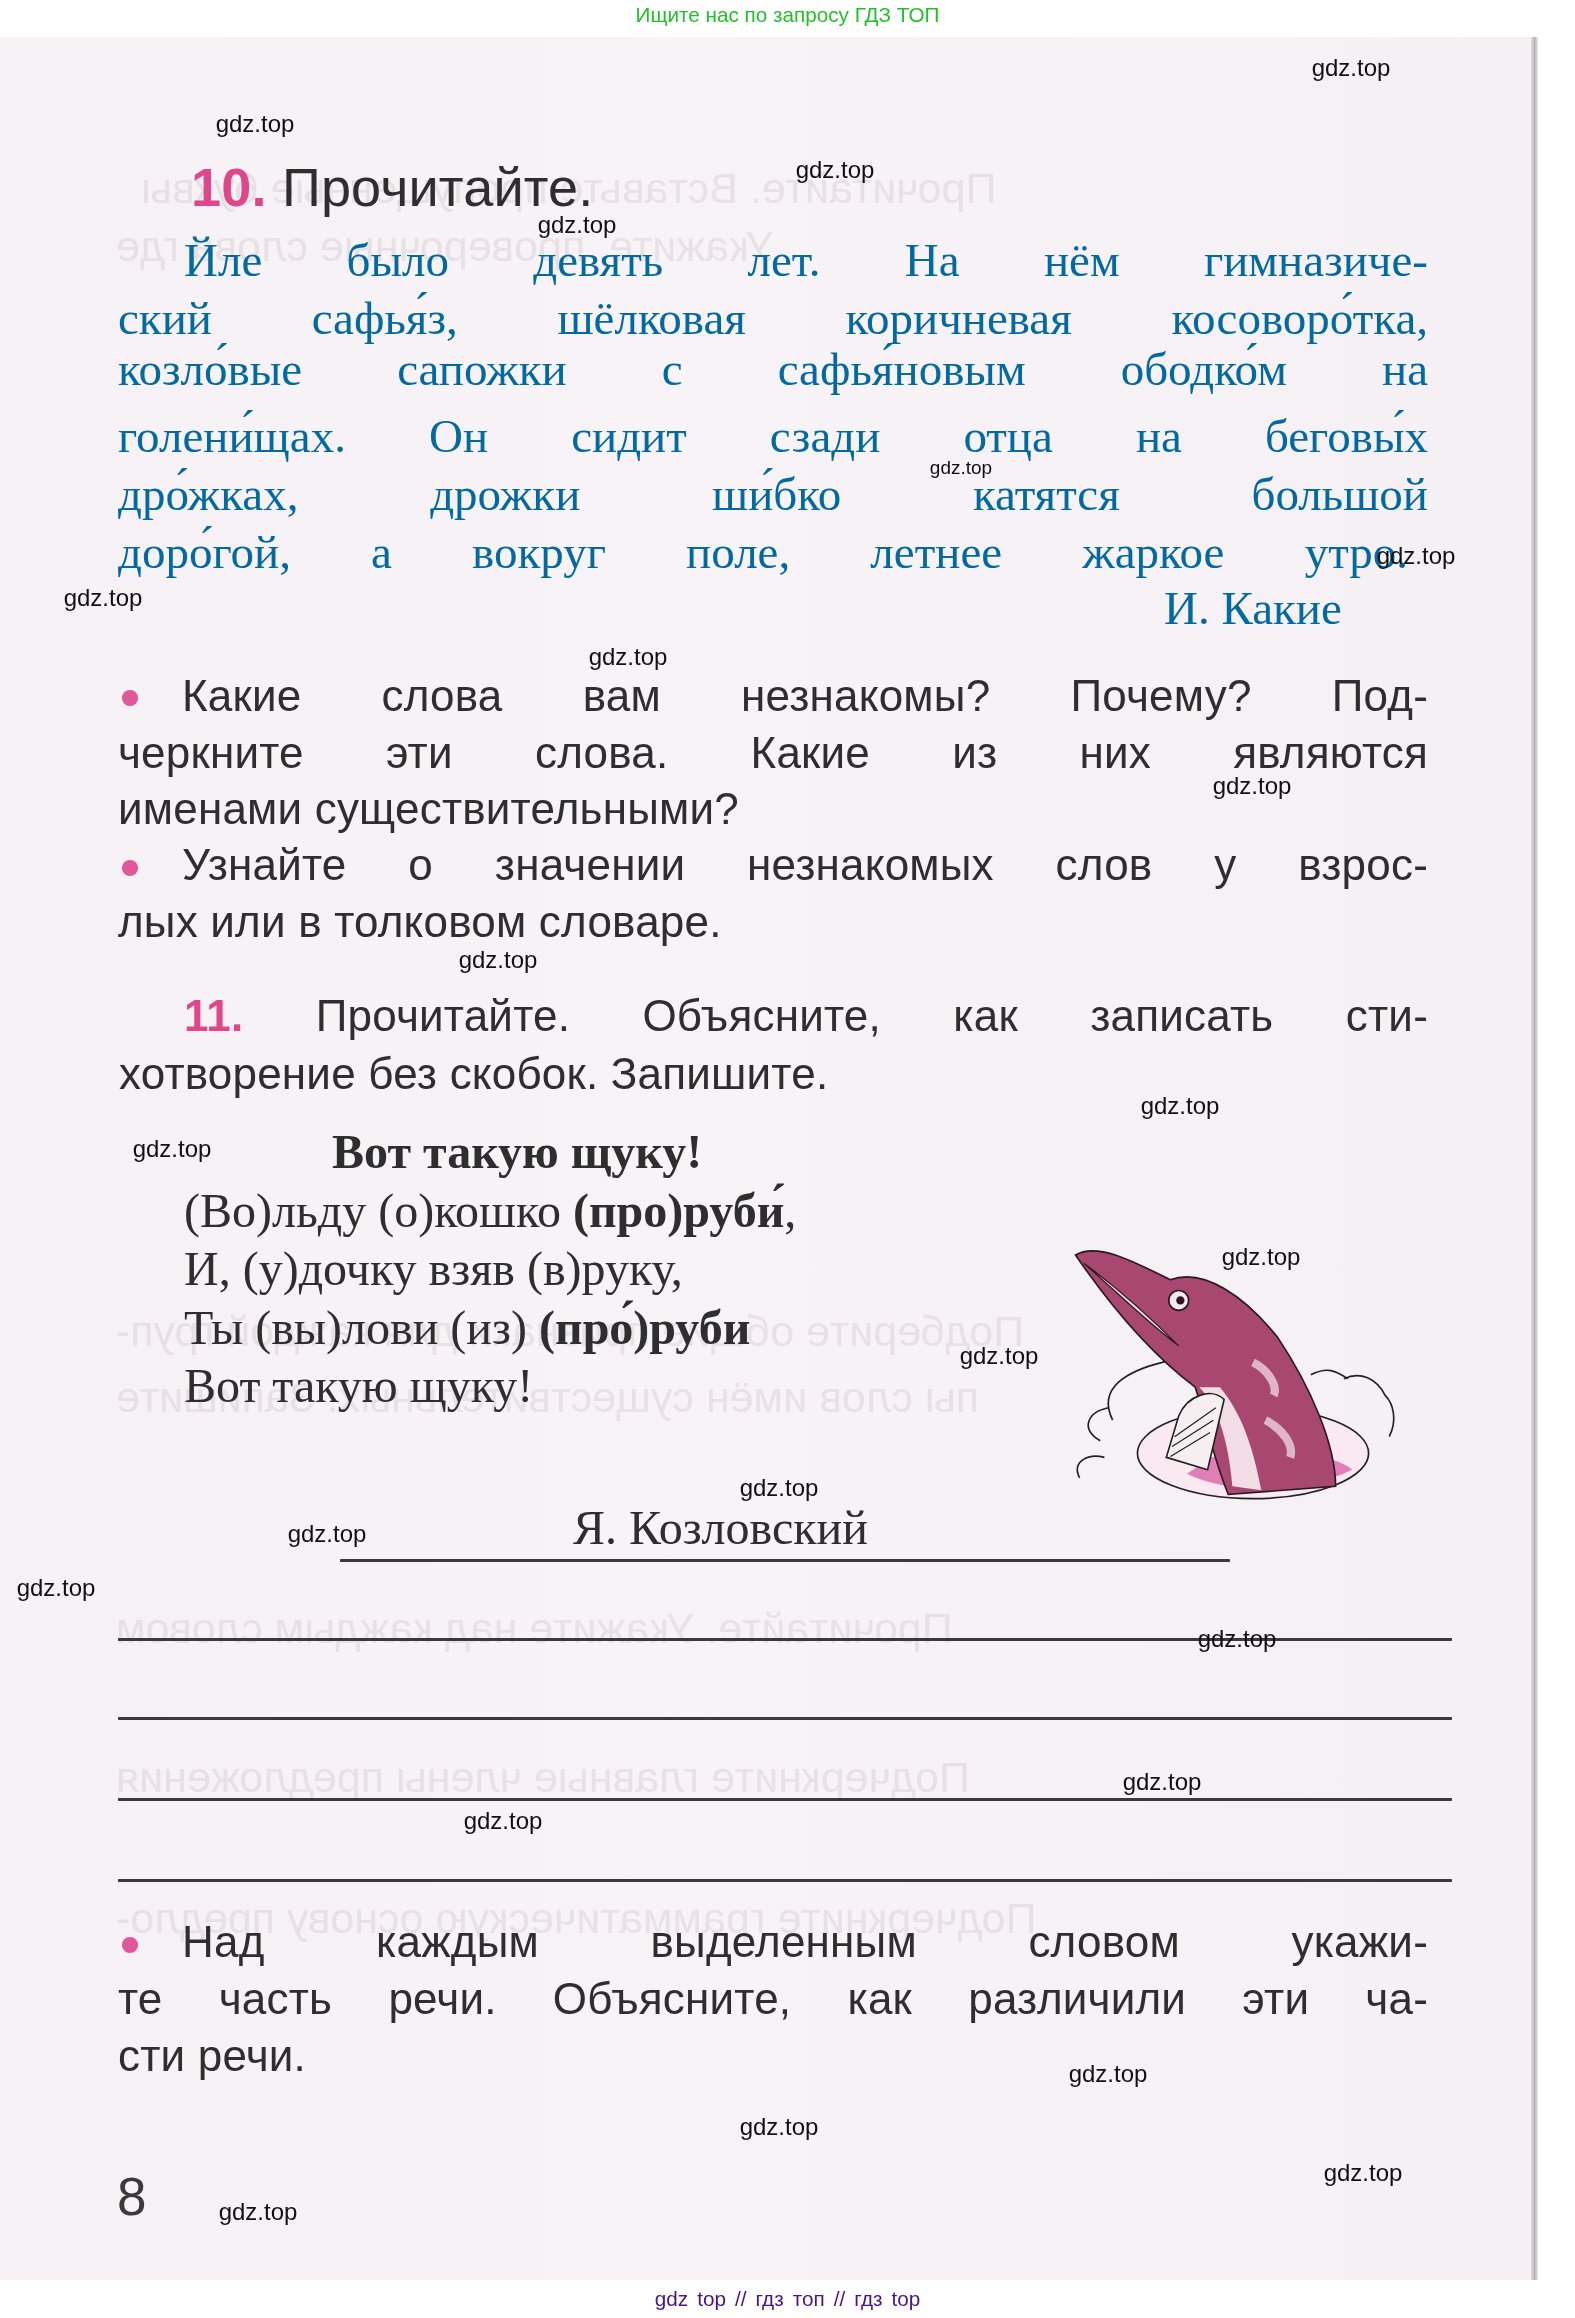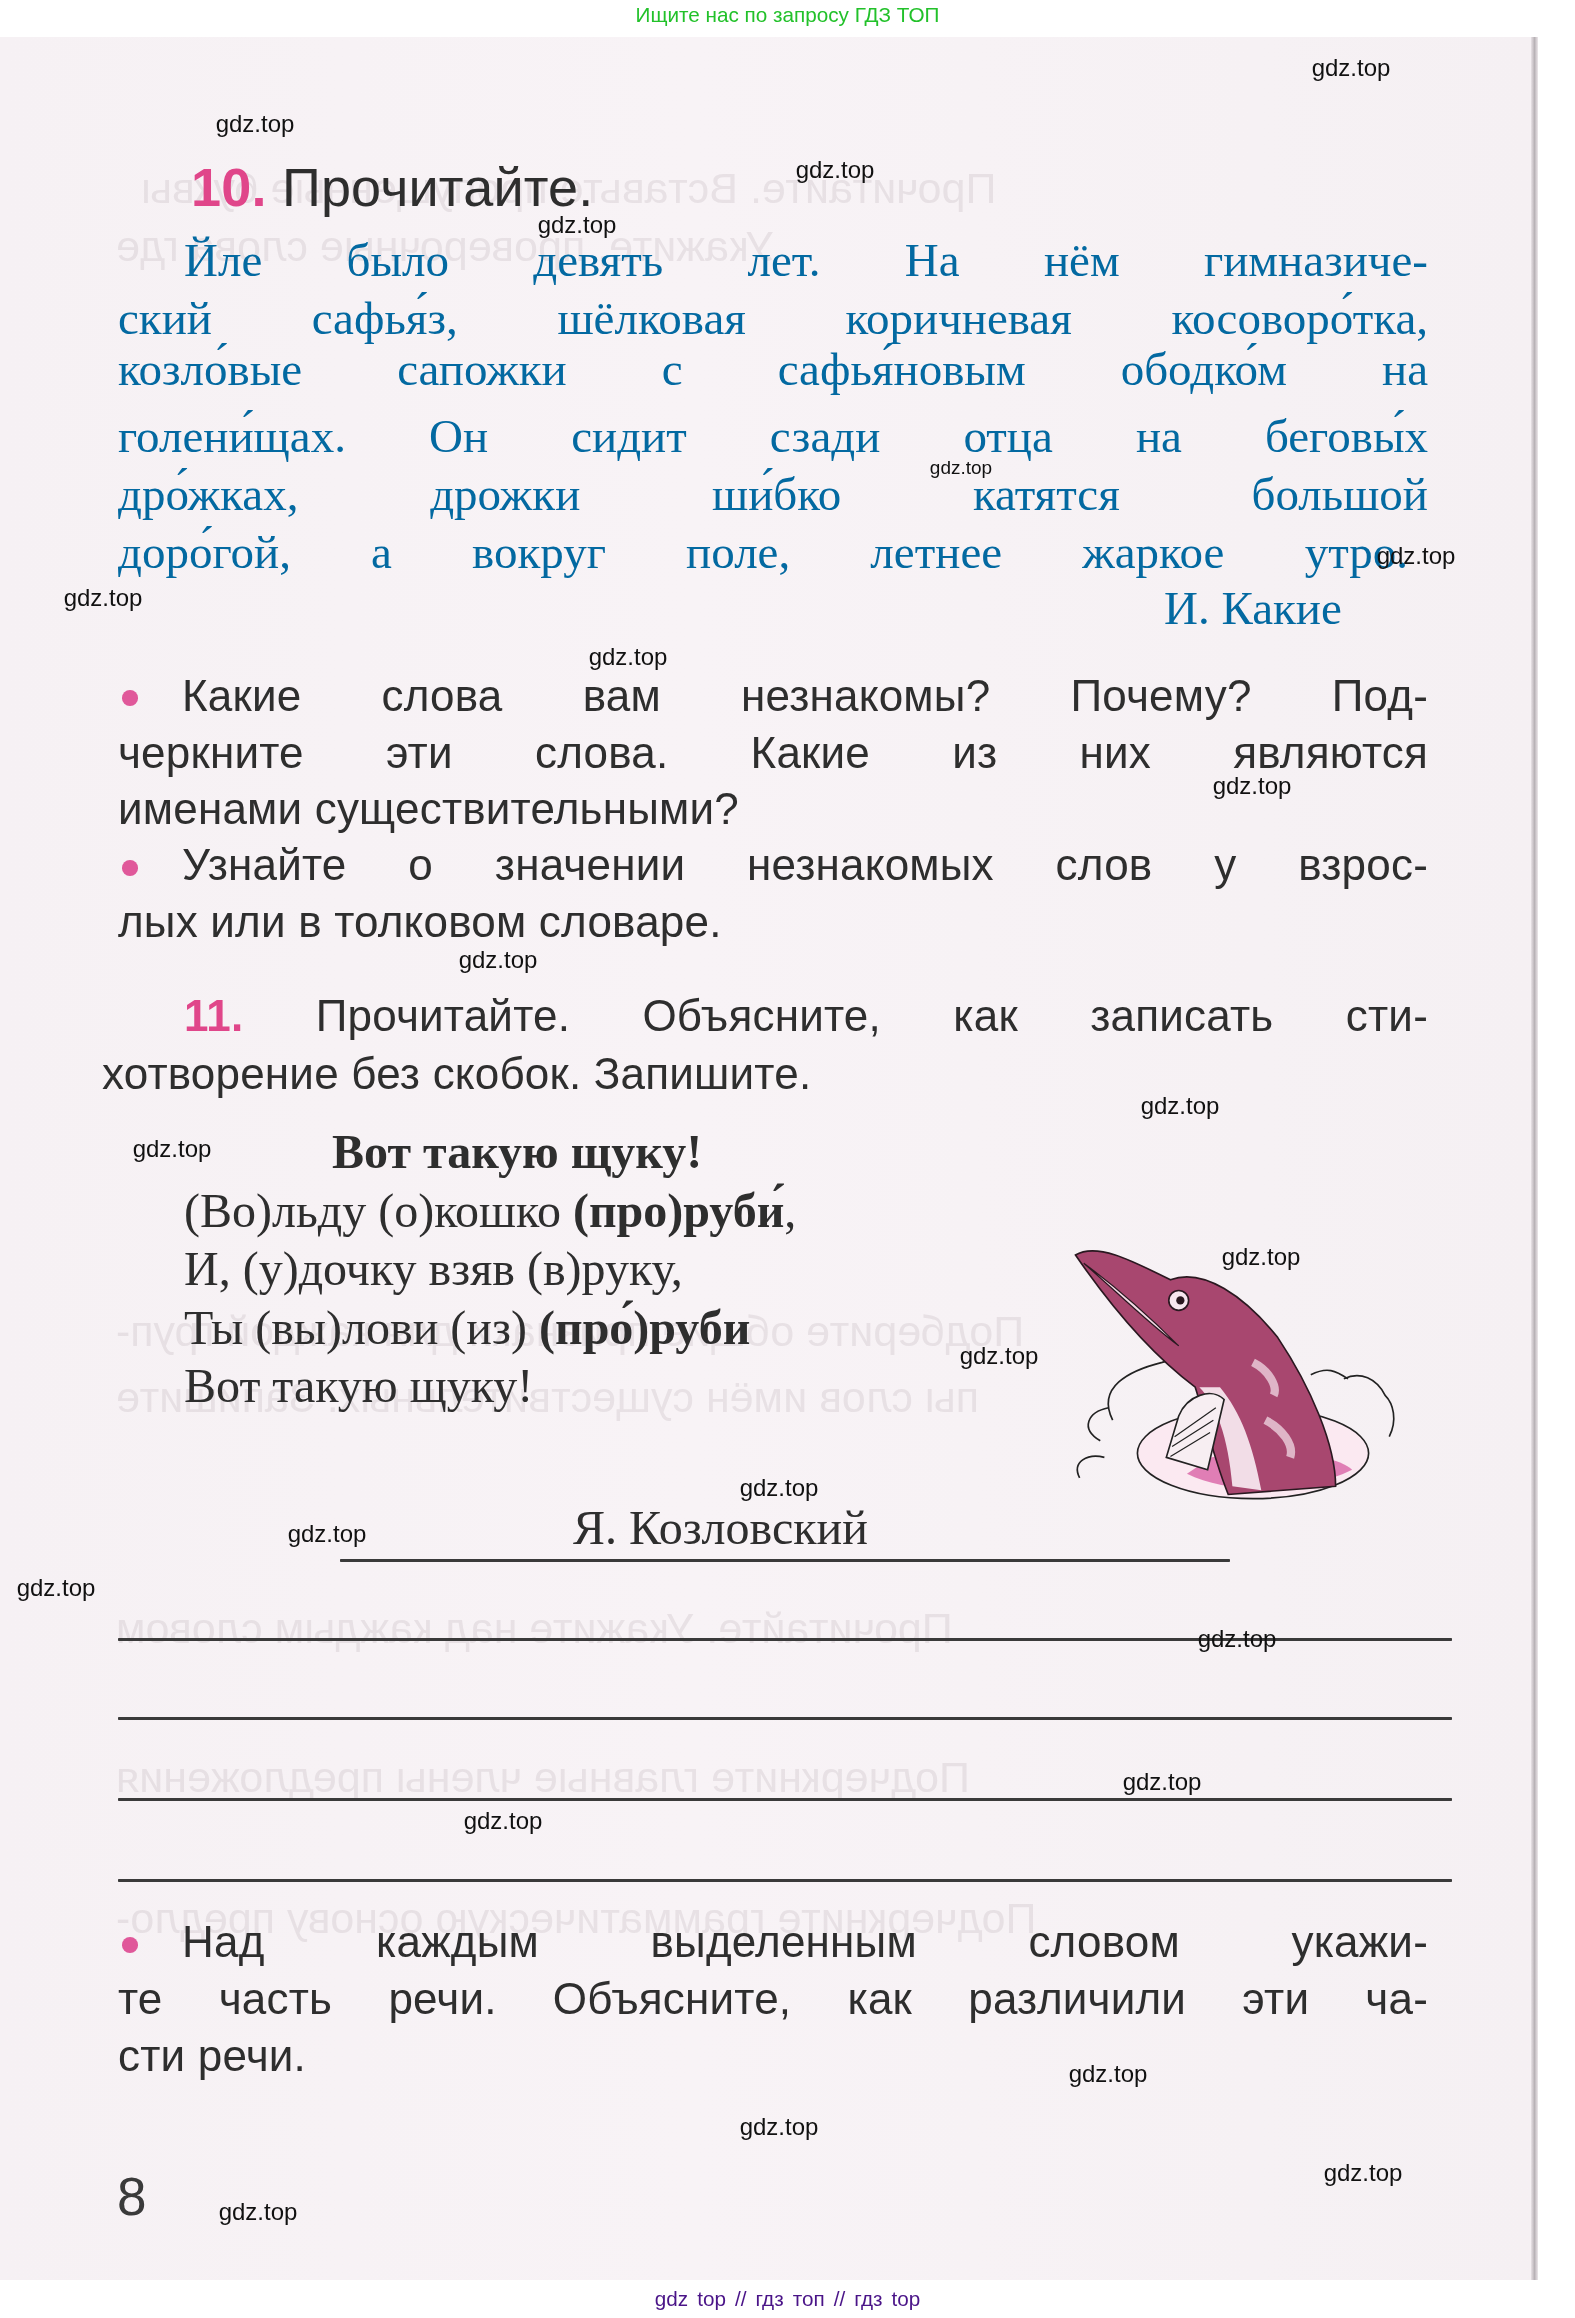--- a/index.html
+++ b/index.html
@@ -95,21 +95,21 @@
 <div class="line sans" style="left:118px;top:787px;">именами существительными?</div>
 
 <div class="bullet" style="left:122px;top:860px;"></div>
 <div class="jline sans" style="left:182px;width:1246px;top:843px;">Узнайте о значении незнакомых слов у взрос-</div>
 <div class="line sans" style="left:118px;top:900px;">лых или в толковом словаре.</div>
 
 <div class="jline sans" style="left:184px;width:1244px;top:994px;">
   <span class="ex-num">11.</span>
   <span>Прочитайте. Объясните, как записать сти-</span>
 </div>
-<div class="line sans" style="left:102px;top:1052px;">хотворение без скобок. Запишите.</div>
+<div class="line sans" style="left:119px;top:1052px;">хотворение без скобок. Запишите.</div>
 
 <div class="line poem bold" style="left:332px;top:1128px;">Вот такую щуку!</div>
 <div class="line poem" style="left:184px;top:1187px;">
   <span>(Во)льду (о)кошко <b>(про)руби́</b>,</span>
 </div>
 <div class="line poem" style="left:184px;top:1245px;">И, (у)дочку взяв (в)руку,</div>
 <div class="line poem" style="left:184px;top:1304px;">Ты (вы)лови (из) <b>(про́)руби</b></div>
 <div class="line poem" style="left:184px;top:1362px;">Вот такую щуку!</div>
 <div class="line poem" style="left:573px;top:1504px;">Я. Козловский</div>
 

